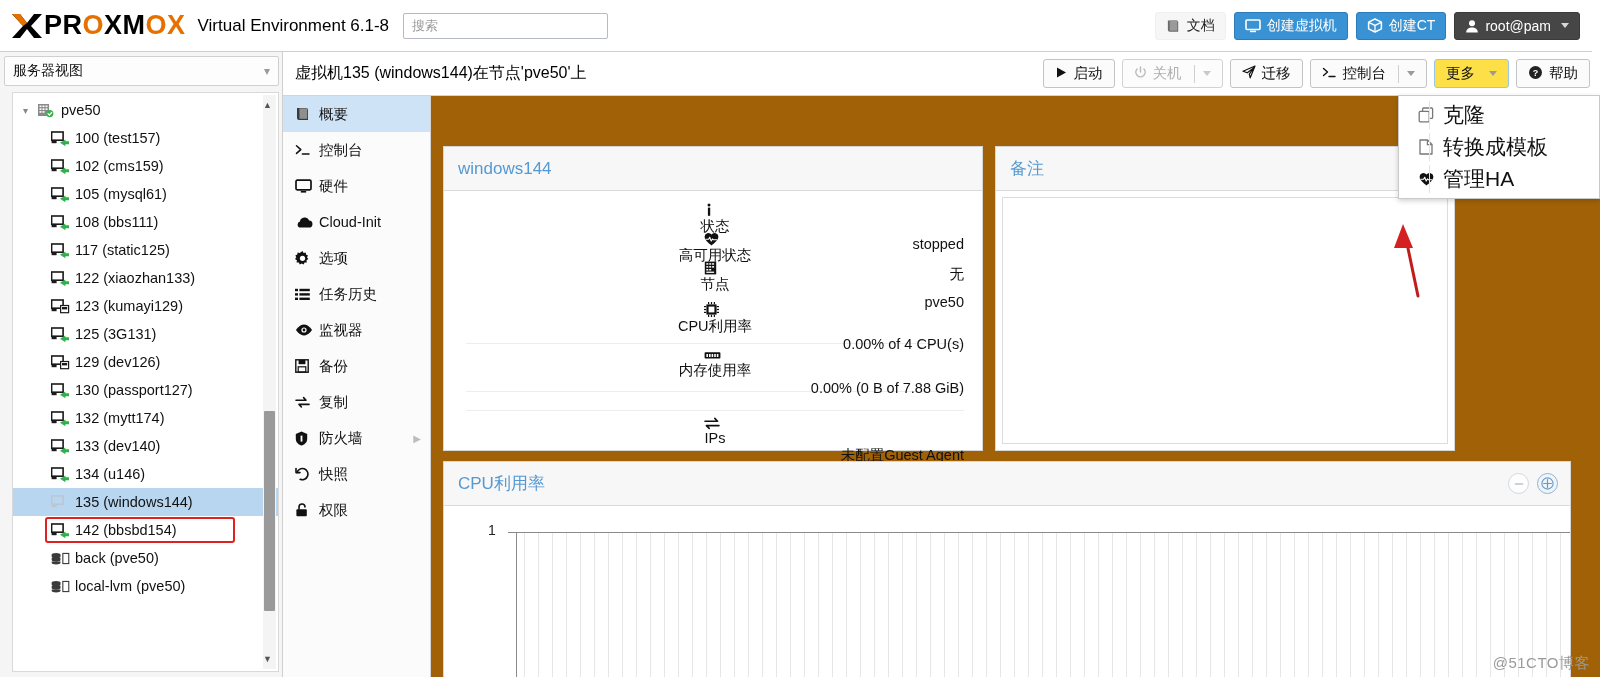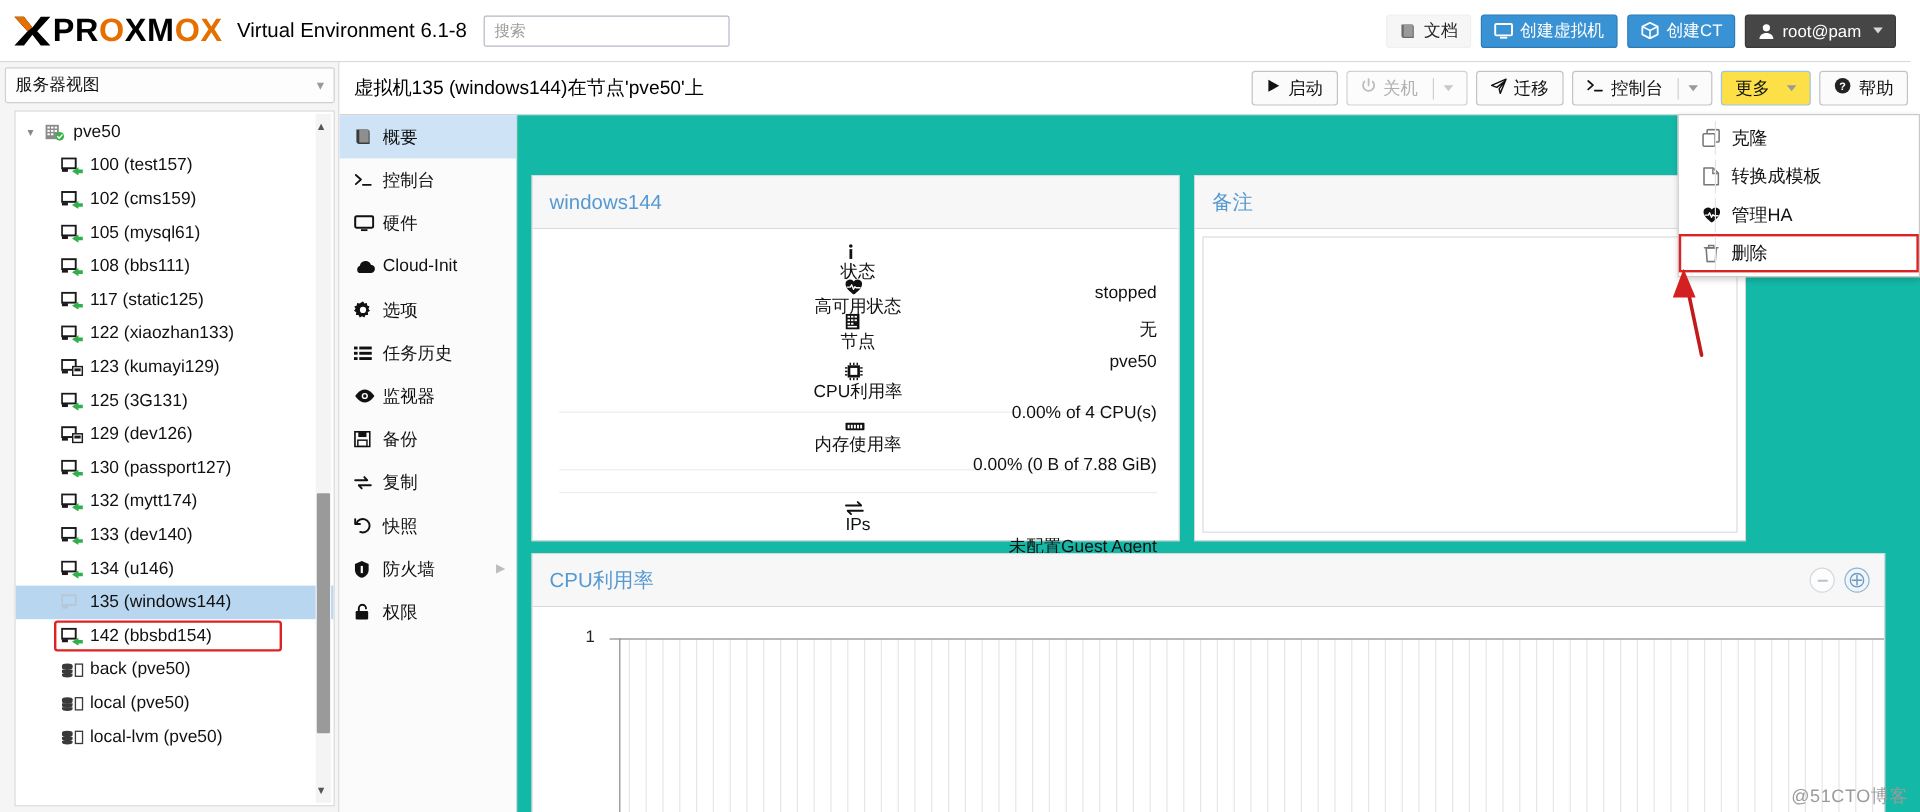--- a/index.html
+++ b/index.html
@@ -112,21 +112,21 @@
   }
   .navitem {
     display:flex; align-items:center; height:36px; padding-left:12px;
     font-size:14.5px; color:#111; cursor:pointer; white-space:nowrap;
   }
   .navitem.sel { background:#cfe3f7; }
   .navitem .ni { width:24px; display:inline-flex; align-items:center; color:#1a1a1a; }
   .navitem .narrow { margin-left:auto; margin-right:9px; color:#bdbdbd; font-size:10px; }
 
   
-  .main { position:absolute; left:148px; top:44px; right:0; bottom:0; background:#14b8a6; overflow:hidden; }
+  .main { position:absolute; left:148px; top:44px; right:0; bottom:0; background:#a16207; overflow:hidden; }
   .range-row { position:absolute; right:90px; top:6px; display:flex; align-items:center; }
   .range-sel {
     height:26px; min-width:104px; padding:0 8px; background:#fff;
     border:1px solid #c7c7c7; border-radius:2px; display:flex; align-items:center;
     font-size:14px; color:#111; overflow:hidden; white-space:nowrap;
   }
 
   .panel { position:absolute; background:#fff; border:1px solid #d6d6d6; }
   .panel-head {
     height:44px; background:#f7f7f7; border-bottom:1px solid #dadada;
@@ -168,21 +168,21 @@
 
   
   .dropmenu {
     position:absolute; left:1398px; top:95px; width:202px;
     background:#fff; border:1px solid #c9c9c9;
     box-shadow:0 2px 5px rgba(0,0,0,.18);
     z-index:40; padding:3px 0;
   }
   .dmitem {
     display:flex; align-items:center; height:32px; padding-left:10px;
-    font-size:15px; color:#111; cursor:pointer; white-space:nowrap; position:relative;
+    font-size:21px; color:#111; cursor:pointer; white-space:nowrap; position:relative;
   }
   .dmitem .dmi { width:34px; display:inline-flex; align-items:center; justify-content:center; color:#555; }
   .dmitem .dmsep { position:absolute; left:30px; top:2px; bottom:2px; width:1px; background:#e4e4e4; }
   .dmitem.marked { outline:2px solid #d22; outline-offset:-2px; }
 
   .arrow-anno { position:absolute; left:1372px; top:218px; z-index:45; pointer-events:none; }
 
   .watermark {
     position:absolute; right:10px; bottom:4px; z-index:50;
     font-size:15px; color:#9a9a9a; letter-spacing:0.5px; white-space:nowrap;
@@ -451,34 +451,20 @@
               <svg width="26" height="15" viewBox="0 0 26 15">
                 <g fill="#3a3a3a">
                   <ellipse cx="6" cy="3" rx="5.2" ry="2"></ellipse>
                   <path d="M0.8 3v2.4c0 1.1 2.3 2 5.2 2s5.2-.9 5.2-2V3z"></path>
                   <path d="M0.8 7v2.4c0 1.1 2.3 2 5.2 2s5.2-.9 5.2-2V7z"></path>
                   <path d="M0.8 11v1.6c0 1.1 2.3 2 5.2 2s5.2-.9 5.2-2V11z"></path>
                 </g>
                 <rect x="14" y="1.5" width="7" height="12" fill="none" stroke="#3a3a3a" stroke-width="1.3"></rect>
               </svg>
             </span>
-            <span class="tlabel">local (pve50)</span>
-          </div>
-          <div class="tnode child">
-            <span class="ti">
-              <svg width="26" height="15" viewBox="0 0 26 15">
-                <g fill="#3a3a3a">
-                  <ellipse cx="6" cy="3" rx="5.2" ry="2"></ellipse>
-                  <path d="M0.8 3v2.4c0 1.1 2.3 2 5.2 2s5.2-.9 5.2-2V3z"></path>
-                  <path d="M0.8 7v2.4c0 1.1 2.3 2 5.2 2s5.2-.9 5.2-2V7z"></path>
-                  <path d="M0.8 11v1.6c0 1.1 2.3 2 5.2 2s5.2-.9 5.2-2V11z"></path>
-                </g>
-                <rect x="14" y="1.5" width="7" height="12" fill="none" stroke="#3a3a3a" stroke-width="1.3"></rect>
-              </svg>
-            </span>
             <span class="tlabel">local-lvm (pve50)</span>
           </div>
         </div>
       <div class="sel-ring" id="sel-ring" style="top: 424px;"></div>
       <div class="sb-track">
         <div class="sb-arrow" style="top:2px;">▲</div>
         <div class="sb-arrow" style="bottom:2px;">▼</div>
       </div>
       <div class="sb-thumb" style="top:318px;height:200px;"></div>
     </div>
@@ -632,36 +618,36 @@
         <div class="navitem">
           <span class="ni">
             <svg width="15" height="13" viewBox="0 0 15 13">
               <path d="M1 4.2h10l-2.4-2.6M14 8.4H4l2.4 2.6" stroke="#111" stroke-width="1.6" fill="none" stroke-linecap="round" stroke-linejoin="round"></path>
             </svg>
           </span>
           <span>复制</span>
         </div>
         <div class="navitem">
           <span class="ni">
+            <svg width="13" height="15" viewBox="0 0 13 15">
+              <path d="M6.5 0.6L12.2 3v5c0 3.6-3.2 5.9-5.7 6.5C4 13.9.8 11.6.8 8V3z" fill="#111"></path>
+              <rect x="5.6" y="4.6" width="1.8" height="6" fill="#fff"></rect>
+            </svg>
+          </span>
+          <span>防火墙</span>
+          <span class="narrow">▶</span>
+        </div>
+        <div class="navitem">
+          <span class="ni">
             <svg width="15" height="14" viewBox="0 0 15 14">
               <path d="M2 5.4a5.6 5.6 0 113.2 6.9" stroke="#111" stroke-width="1.6" fill="none" stroke-linecap="round"></path>
               <path d="M1 1.6v4h4" stroke="#111" stroke-width="1.6" fill="none" stroke-linecap="round" stroke-linejoin="round"></path>
             </svg>
           </span>
           <span>快照</span>
-        </div>
-        <div class="navitem">
-          <span class="ni">
-            <svg width="13" height="15" viewBox="0 0 13 15">
-              <path d="M6.5 0.6L12.2 3v5c0 3.6-3.2 5.9-5.7 6.5C4 13.9.8 11.6.8 8V3z" fill="#111"></path>
-              <rect x="5.6" y="4.6" width="1.8" height="6" fill="#fff"></rect>
-            </svg>
-          </span>
-          <span>防火墙</span>
-          <span class="narrow">▶</span>
         </div>
         <div class="navitem">
           <span class="ni">
             <svg width="14" height="14" viewBox="0 0 14 14">
               <rect x="1.4" y="6.2" width="10.4" height="7" rx="1" fill="#111"></rect>
               <path d="M4 6.2V4a3 3 0 016 0" stroke="#111" stroke-width="1.6" fill="none" stroke-linecap="round"></path>
             </svg>
           </span>
           <span>权限</span>
         </div>
@@ -915,31 +901,20 @@
       <div class="dmitem">
         <span class="dmsep"></span>
         <span class="dmi">
           <svg width="15" height="14" viewBox="0 0 15 14">
             <path d="M7.5 13.4S0.6 8.9 0.6 4.8A3.8 3.8 0 017.5 2.6 3.8 3.8 0 0114.4 4.8c0 4.1-6.9 8.6-6.9 8.6z" fill="#111"></path>
             <path d="M2 7.3h2.6l1.1-2 1.5 3.8 1.2-2.2 1 .9h3.3" stroke="#fff" stroke-width="1.1" fill="none" stroke-linejoin="round" stroke-linecap="round"></path>
           </svg>
         </span>
         <span>管理HA</span>
       </div>
-      <div class="dmitem marked">
-        <span class="dmsep"></span>
-        <span class="dmi">
-          <svg width="14" height="16" viewBox="0 0 14 16">
-            <path d="M1.4 3.4h11.2" stroke="#777" stroke-width="1.3" stroke-linecap="round"></path>
-            <path d="M4.8 3.2V1.6h4.4v1.6" fill="none" stroke="#777" stroke-width="1.2"></path>
-            <path d="M2.8 3.6h8.4L10.4 15H3.6z" fill="none" stroke="#777" stroke-width="1.3" stroke-linejoin="round"></path>
-          </svg>
-        </span>
-        <span>删除</span>
-      </div>
     </div>
 
   <div class="arrow-anno">
     <svg width="70" height="80" viewBox="0 0 70 80">
       <path d="M46 78 L33 16" stroke="#c21b1b" stroke-width="3" fill="none" stroke-linecap="round"></path>
       <path d="M31 6 L41 30 L22 30 Z" fill="#d42020"></path>
     </svg>
   </div>
 
   <div class="watermark">@51CTO博客</div>

